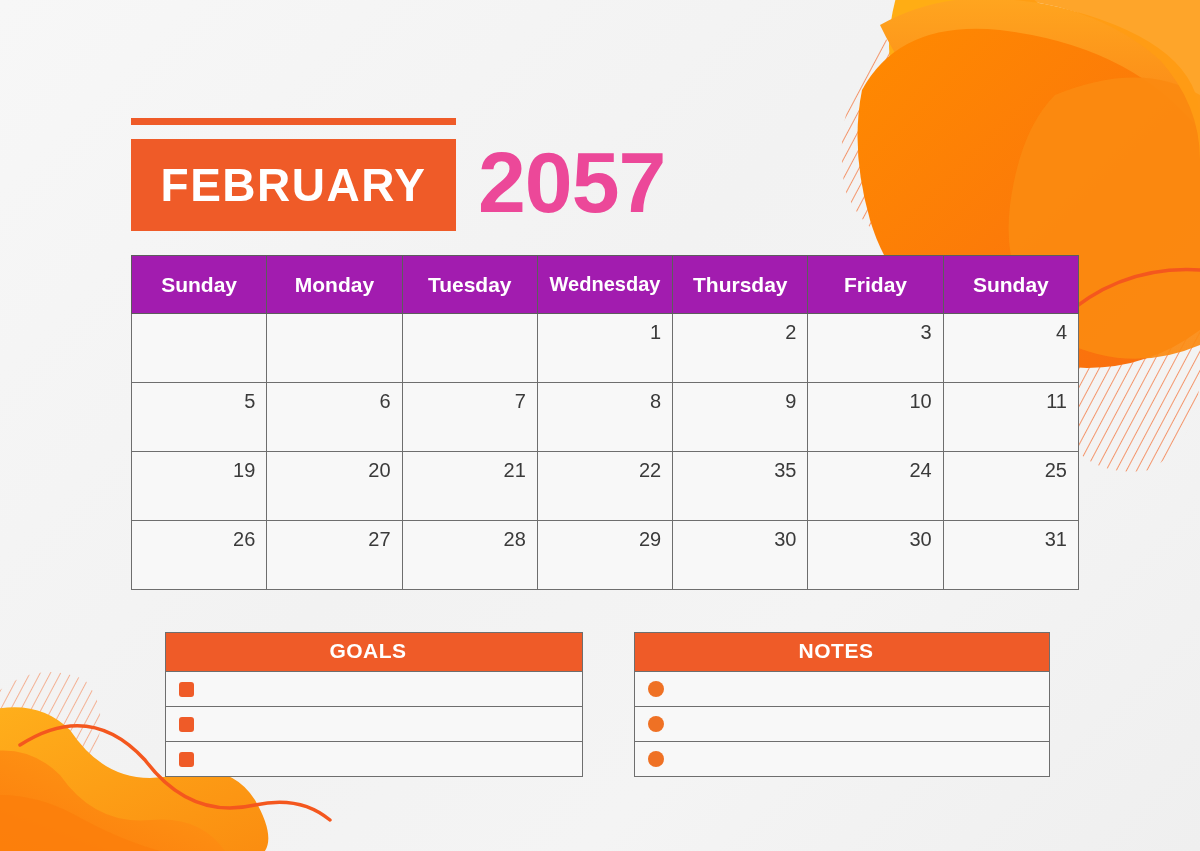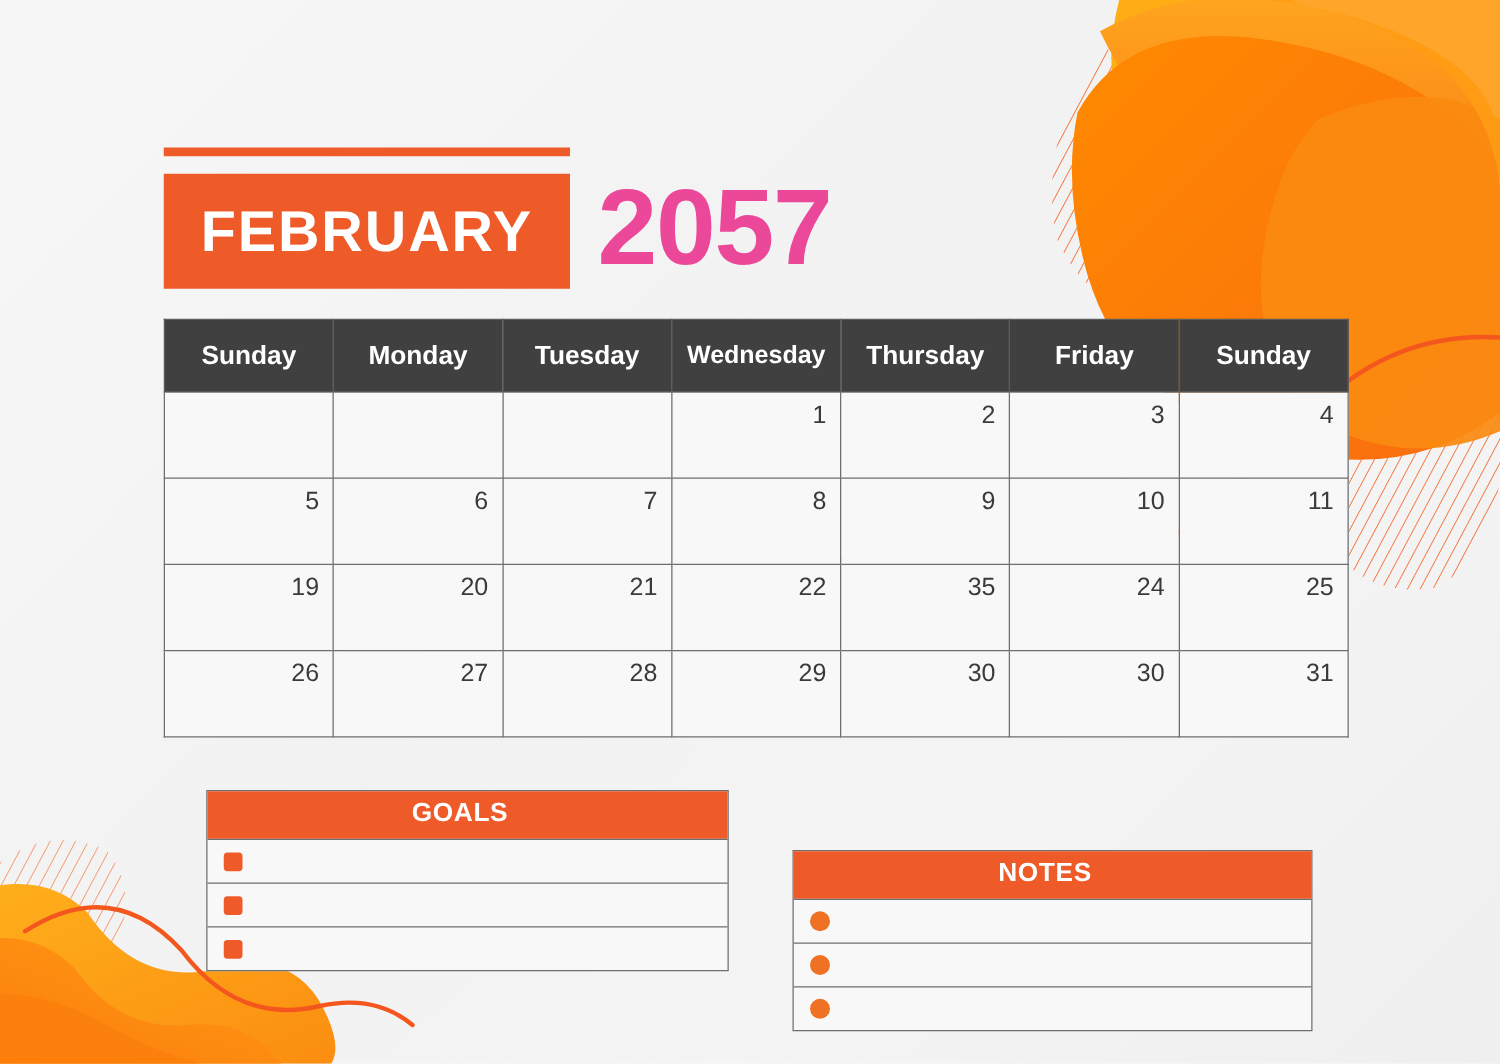--- a/index.html
+++ b/index.html
@@ -72,21 +72,21 @@
   .calendar {
     position: absolute;
     left: 131px;
     top: 255px;
     width: 948px;
     z-index: 2;
     border-collapse: collapse;
     table-layout: fixed;
   }
   .calendar th {
-    background: #404040;
+    background: #a21caf;
     color: #ffffff;
     height: 55px;
     font-size: 21px;
     font-weight: bold;
     text-align: center;
     border: 1px solid #5d5d5d;
     font-family: "Liberation Sans", sans-serif;
   }
   .calendar th.narrow {
     font-size: 20px;
@@ -104,21 +104,21 @@
   }
 
   
   .box {
     position: absolute;
     z-index: 2;
     border: 1px solid #6e6e6e;
     background: #f8f8f8;
   }
   .box-goals { left: 165px; top: 632px; width: 416px; }
-  .box-notes { left: 634px; top: 632px; width: 414px; margin-top: 48px; }
+  .box-notes { left: 634px; top: 632px; width: 414px; }
   .box-head {
     background: #ef5b28;
     color: #ffffff;
     text-align: center;
     font-size: 21px;
     font-weight: bold;
     letter-spacing: 0.5px;
     padding: 6px 12px 8px 0;
     font-family: "Liberation Sans", sans-serif;
   }

